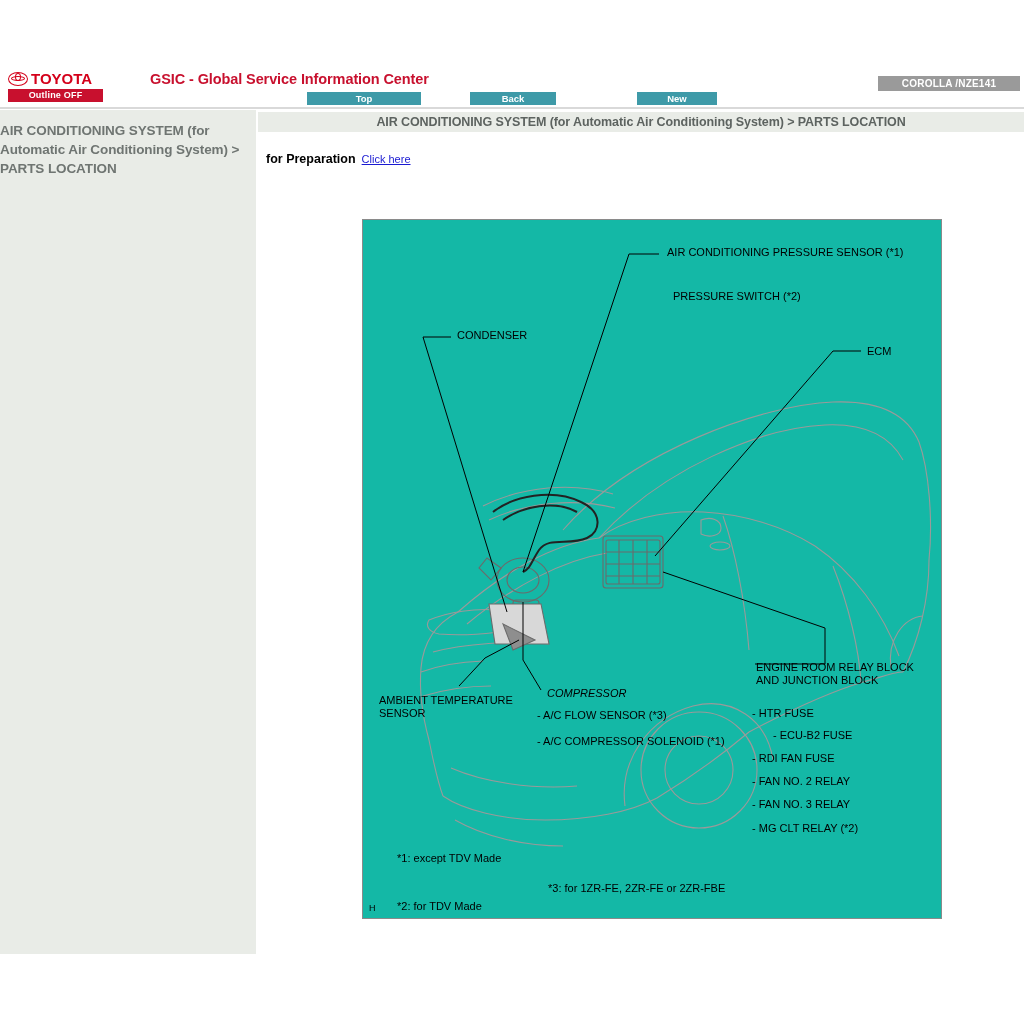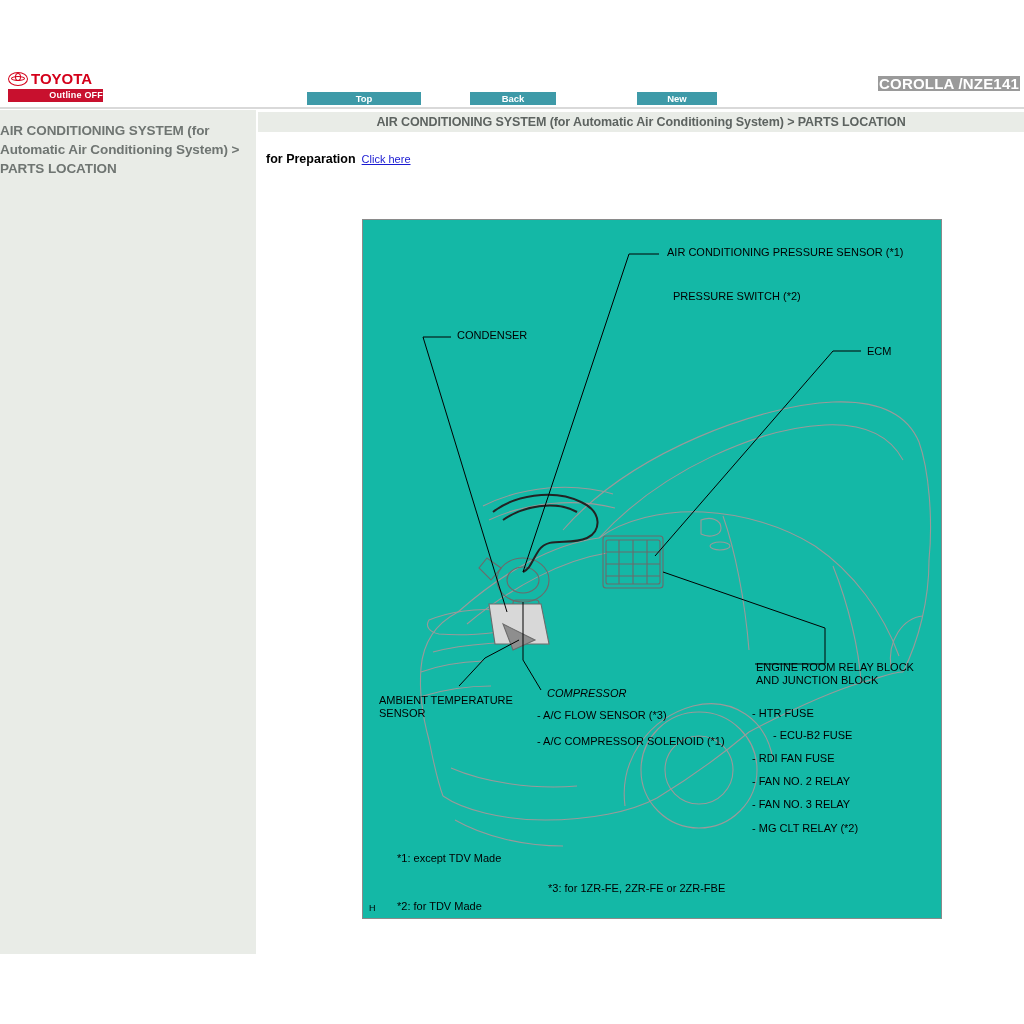--- a/index.html
+++ b/index.html
@@ -76,21 +76,21 @@
     letter-spacing: 0px;
   }
   .outline-btn {
     margin-top: 2px;
     width: 95px;
     height: 13px;
     background: #c8102e;
     color: #ffffff;
     font-size: 9px;
     font-weight: bold;
-    text-align: right;
+    text-align: center;
     line-height: 13px;
     letter-spacing: 0.2px;
   }
   .gsic-title {
     position: absolute;
     left: 150px; top: 71px;
     font-size: 14.5px;
     font-weight: bold;
     color: #c8102e;
     letter-spacing: -0.1px;
@@ -110,21 +110,21 @@
   #nav-back { left: 470px; width: 86px; }
   #nav-new  { left: 637px; width: 80px; }
 
   .model-badge {
     position: absolute;
     right: 4px; top: 76px;
     width: 142px;
     height: 15px;
     background: #9a9a9a;
     color: #ffffff;
-    font-size: 15px;
+    font-size: 10px;
     font-weight: bold;
     text-align: center;
     line-height: 15px;
     letter-spacing: 0.2px;
   }
   .header-rule {
     position: absolute;
     left: 0; top: 107px;
     width: 1024px;
     height: 2px;
@@ -230,20 +230,21 @@
         <span class="toyota-ellipses">
           <span class="e-outer"></span>
           <span class="e-h"></span>
           <span class="e-v"></span>
         </span>
         <span class="toyota-word">TOYOTA</span>
       </div>
       <div class="outline-btn">Outline OFF</div>
     </div>
 
+    <div class="gsic-title">GSIC - Global Service Information Center</div>
 
     <div class="nav-btn" id="nav-top">Top</div>
     <div class="nav-btn" id="nav-back">Back</div>
     <div class="nav-btn" id="nav-new">New</div>
 
     <div class="model-badge">COROLLA /NZE141</div>
     <div class="header-rule"></div>
   </div>
 
   <div class="sidebar">

